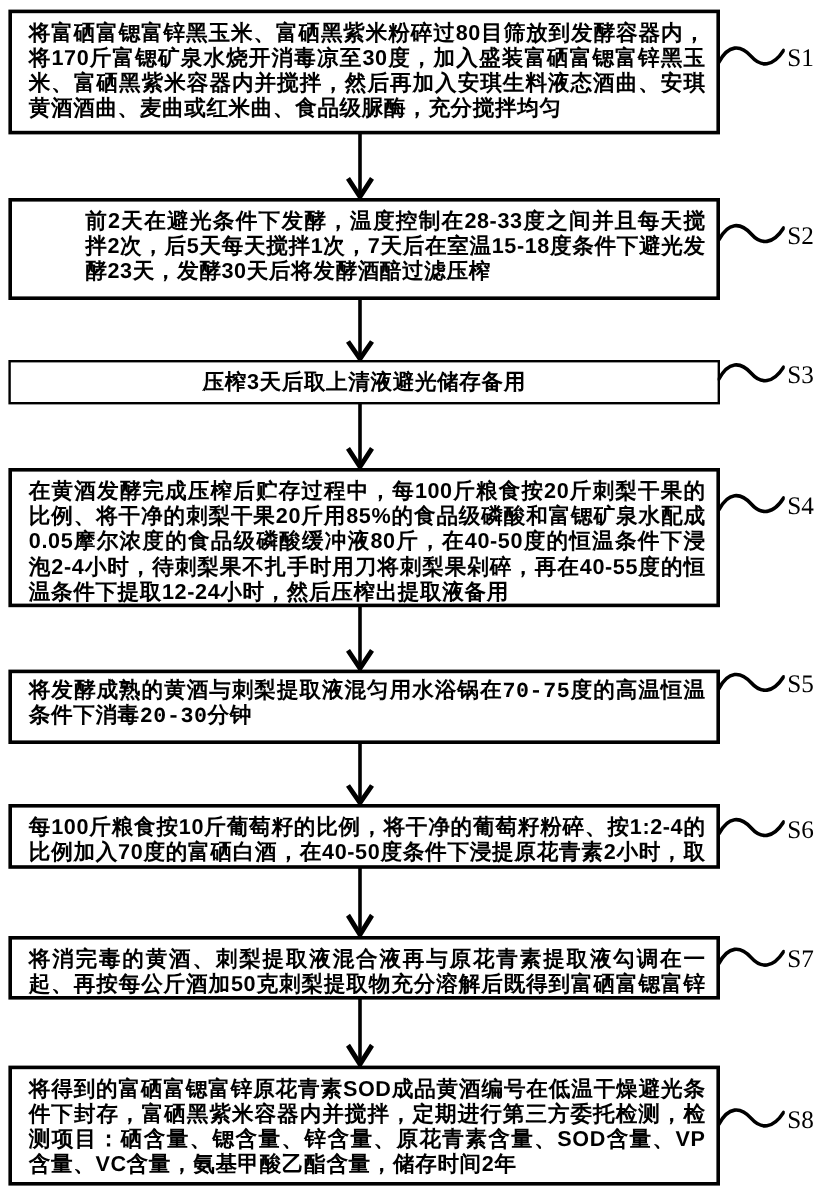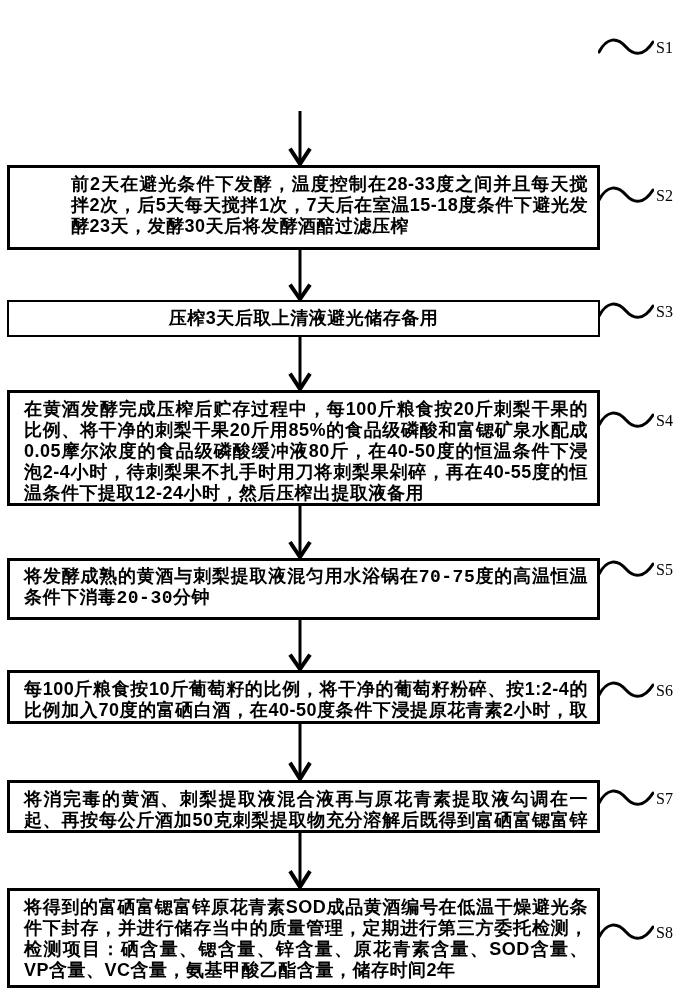--- a/index.html
+++ b/index.html
@@ -72,59 +72,62 @@
     position: absolute;
     left: 598px;
     width: 86px;
     height: 26px;
     display: flex;
     align-items: center;
     gap: 2px;
   }
   .connector .step-label {
     font-family: "Liberation Serif", serif;
-    font-size: 16px;
+    font-size: 21px;
     font-weight: normal;
     color: #000000;
     line-height: 1;
   }
   .c1 { top: 35px;  }
   .c2 { top: 183px; }
   .c3 { top: 299px; }
   .c4 { top: 408px; }
   .c5 { top: 557px; align-items: center; }
   .c6 { top: 678px; }
   .c7 { top: 786px; }
   .c8 { top: 920px; }
 </style>
 </head>
 <body>
 
 <div class="canvas">
 
+  <div class="step-box b1">
+    <p>将富硒富锶富锌黑玉米、富硒黑紫米粉碎过80目筛放到发酵容器内，将170斤富锶矿泉水烧开消毒凉至30度，加入盛装富硒富锶富锌黑玉米、富硒黑紫米容器内并搅拌，然后再加入安琪生料液态酒曲、安琪黄酒酒曲、麦曲或红米曲、食品级脲酶，充分搅拌均匀</p>
+  </div>
   <div class="step-box b2">
     <p>前2天在避光条件下发酵，温度控制在28-33度之间并且每天搅拌2次，后5天每天搅拌1次，7天后在室温15-18度条件下避光发酵23天，发酵30天后将发酵酒醅过滤压榨</p>
   </div>
   <div class="step-box b3 centered">
     <p>压榨3天后取上清液避光储存备用</p>
   </div>
   <div class="step-box b4">
     <p>在黄酒发酵完成压榨后贮存过程中，每100斤粮食按20斤刺梨干果的比例、将干净的刺梨干果20斤用85%的食品级磷酸和富锶矿泉水配成0.05摩尔浓度的食品级磷酸缓冲液80斤，在40-50度的恒温条件下浸泡2-4小时，待刺梨果不扎手时用刀将刺梨果剁碎，再在40-55度的恒温条件下提取12-24小时，然后压榨出提取液备用</p>
   </div>
   <div class="step-box b5">
     <p>将发酵成熟的黄酒与刺梨提取液混匀用水浴锅在70-75度的高温恒温条件下消毒20-30分钟</p>
   </div>
   <div class="step-box b6">
     <p>每100斤粮食按10斤葡萄籽的比例，将干净的葡萄籽粉碎、按1:2-4的比例加入70度的富硒白酒，在40-50度条件下浸提原花青素2小时，取上清液备用</p>
   </div>
   <div class="step-box b7">
     <p>将消完毒的黄酒、刺梨提取液混合液再与原花青素提取液勾调在一起、再按每公斤酒加50克刺梨提取物充分溶解后既得到富硒富锶富锌原花青素SOD黄酒</p>
   </div>
   <div class="step-box b8">
-    <p>将得到的富硒富锶富锌原花青素SOD成品黄酒编号在低温干燥避光条件下封存，并进行储存当中的质量管理，定期进行第三方委托检测，检测项目：硒含量、锶含量、锌含量、原花青素含量、SOD含量、VP含量、VC含量，氨基甲酸乙酯含量，储存时间2年</p>
+    <p>将得到的富硒富锶富锌原花青素SOD成品黄酒编号在低温干燥避光条件下封存，富硒黑紫米容器内并搅拌，定期进行第三方委托检测，检测项目：硒含量、锶含量、锌含量、原花青素含量、SOD含量、VP含量、VC含量，氨基甲酸乙酯含量，储存时间2年</p>
   </div>
 
   <svg class="arrow a1" viewBox="0 0 26 54" preserveAspectRatio="none">
     <line x1="13" y1="0" x2="13" y2="51" stroke="#000" stroke-width="3"></line>
     <path d="M3 37 L13 52 L23 37" fill="none" stroke="#000" stroke-width="4"></path>
   </svg>
   <svg class="arrow a2" viewBox="0 0 26 54" preserveAspectRatio="none">
     <line x1="13" y1="0" x2="13" y2="51" stroke="#000" stroke-width="3"></line>
     <path d="M3 37 L13 52 L23 37" fill="none" stroke="#000" stroke-width="4"></path>
   </svg>

